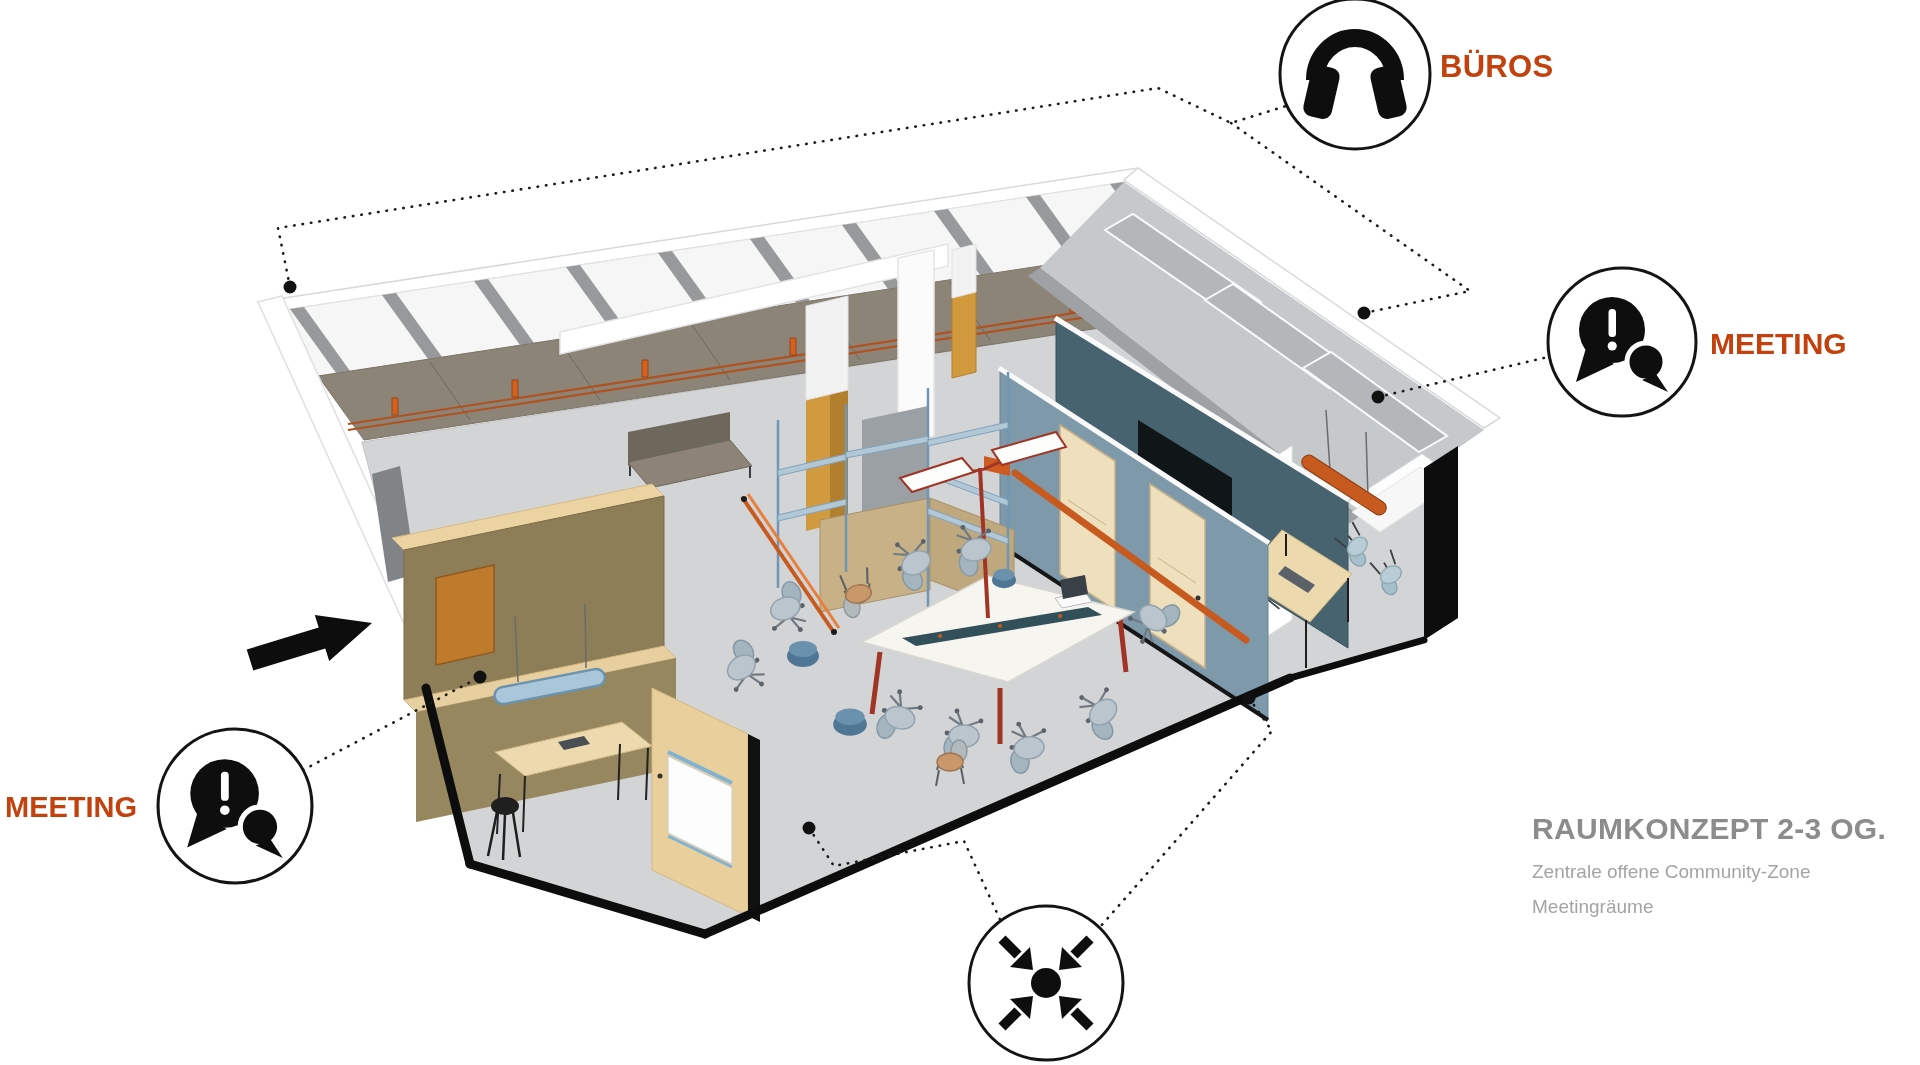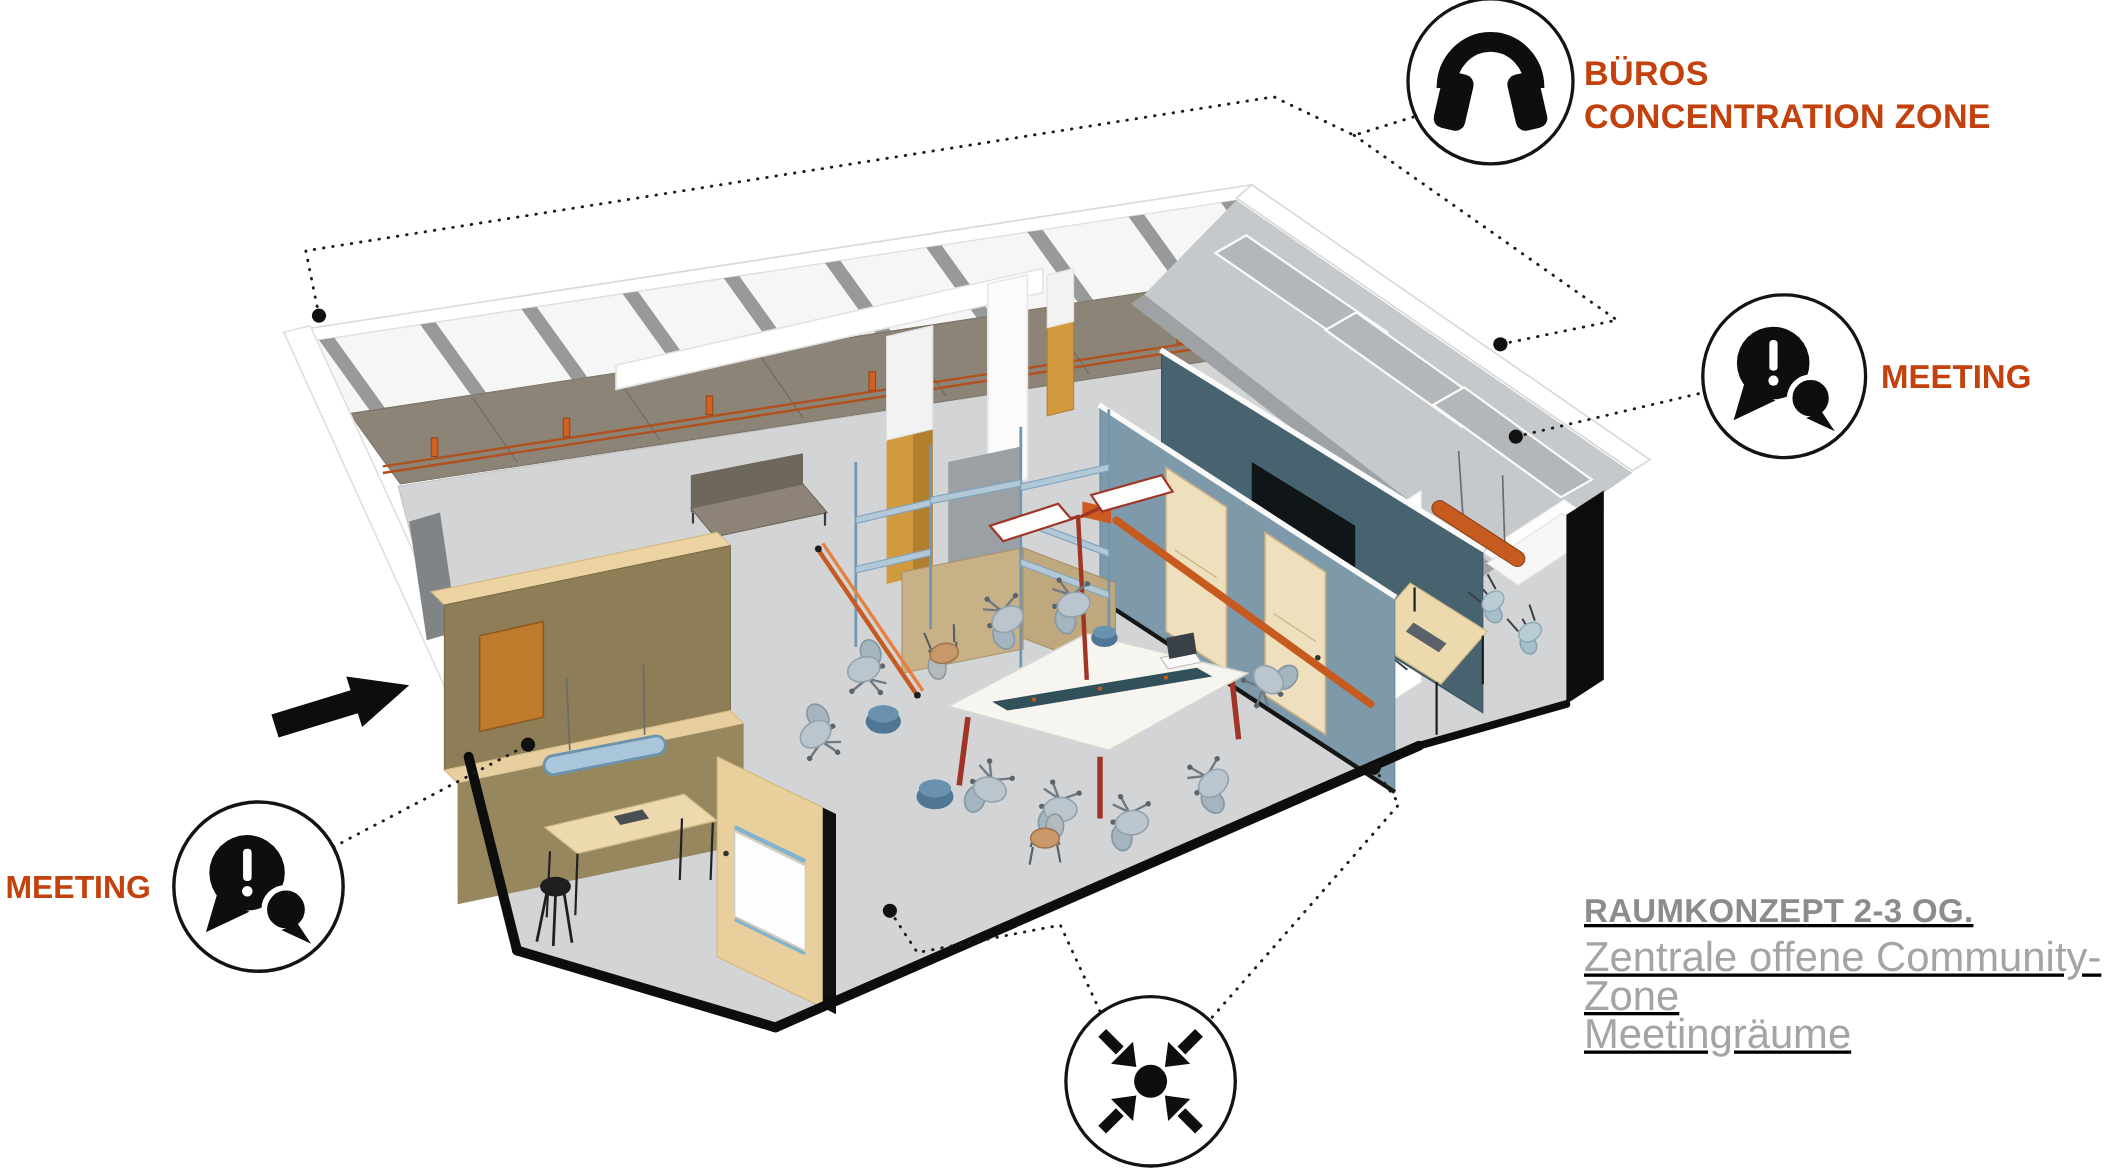--- a/index.html
+++ b/index.html
@@ -6,23 +6,23 @@
   .stage{
     position:relative;width:1920px;height:1065px;overflow:hidden;
     background:#ffffff;font-family:"Liberation Sans", sans-serif;
   }
   .plan-svg{position:absolute;left:0;top:0;}
   .lbl{position:absolute;color:#c2410c;font-weight:bold;white-space:nowrap;}
   .lbl-buros{left:1440px;top:47px;font-size:31px;line-height:39px;letter-spacing:.3px;}
   .lbl-meeting-right{left:1710px;top:327px;font-size:30px;}
   .lbl-meeting-left{left:5px;top:791px;font-size:29px;}
   .lbl-community{left:450px;top:973px;width:494px;text-align:right;font-size:30px;line-height:40px;white-space:nowrap;}
-  .caption{position:absolute;left:1440px;top:812px;text-decoration:underline;}
+  .caption{position:absolute;left:1532px;top:812px;}
   .caption .cap-title{font-size:30px;font-weight:bold;color:#8c8c8c;letter-spacing:.3px;margin-bottom:8px;}
-  .caption .cap-line{font-size:38px;color:#a4a4a4;line-height:35px;font-weight:normal;}
+  .caption .cap-line{font-size:19px;color:#a4a4a4;line-height:35px;font-weight:normal;}
 </style>
 </head>
 <body>
 <div class="stage">
 
 <svg class="plan-svg" width="1920" height="1065" viewBox="0 0 1920 1065">
   <defs>
 
     <g id="oc">
       <path d="M-17,7 L17,-5 M-5,-15 L7,17 M-15,-9 L15,11" stroke="#707a82" stroke-width="2.2" fill="none"></path>
@@ -342,21 +342,20 @@
       <g transform="rotate(270)">
         <line x1="-44" y1="-44" x2="-28" y2="-28" stroke-width="10"></line>
         <polygon points="-36,-16 -16,-36 -13,-13" stroke="none"></polygon>
       </g>
     </g>
   </g>
 </svg>
 
 <div class="lbl lbl-buros">
   <div>BÜROS</div>
-  <div>CONCENTRATION ZONE</div>
 </div>
 
 <div class="lbl lbl-meeting-right">MEETING</div>
 
 <div class="lbl lbl-meeting-left">MEETING</div>
 
 <div class="lbl lbl-community">
 </div>
 
 <div class="caption">

